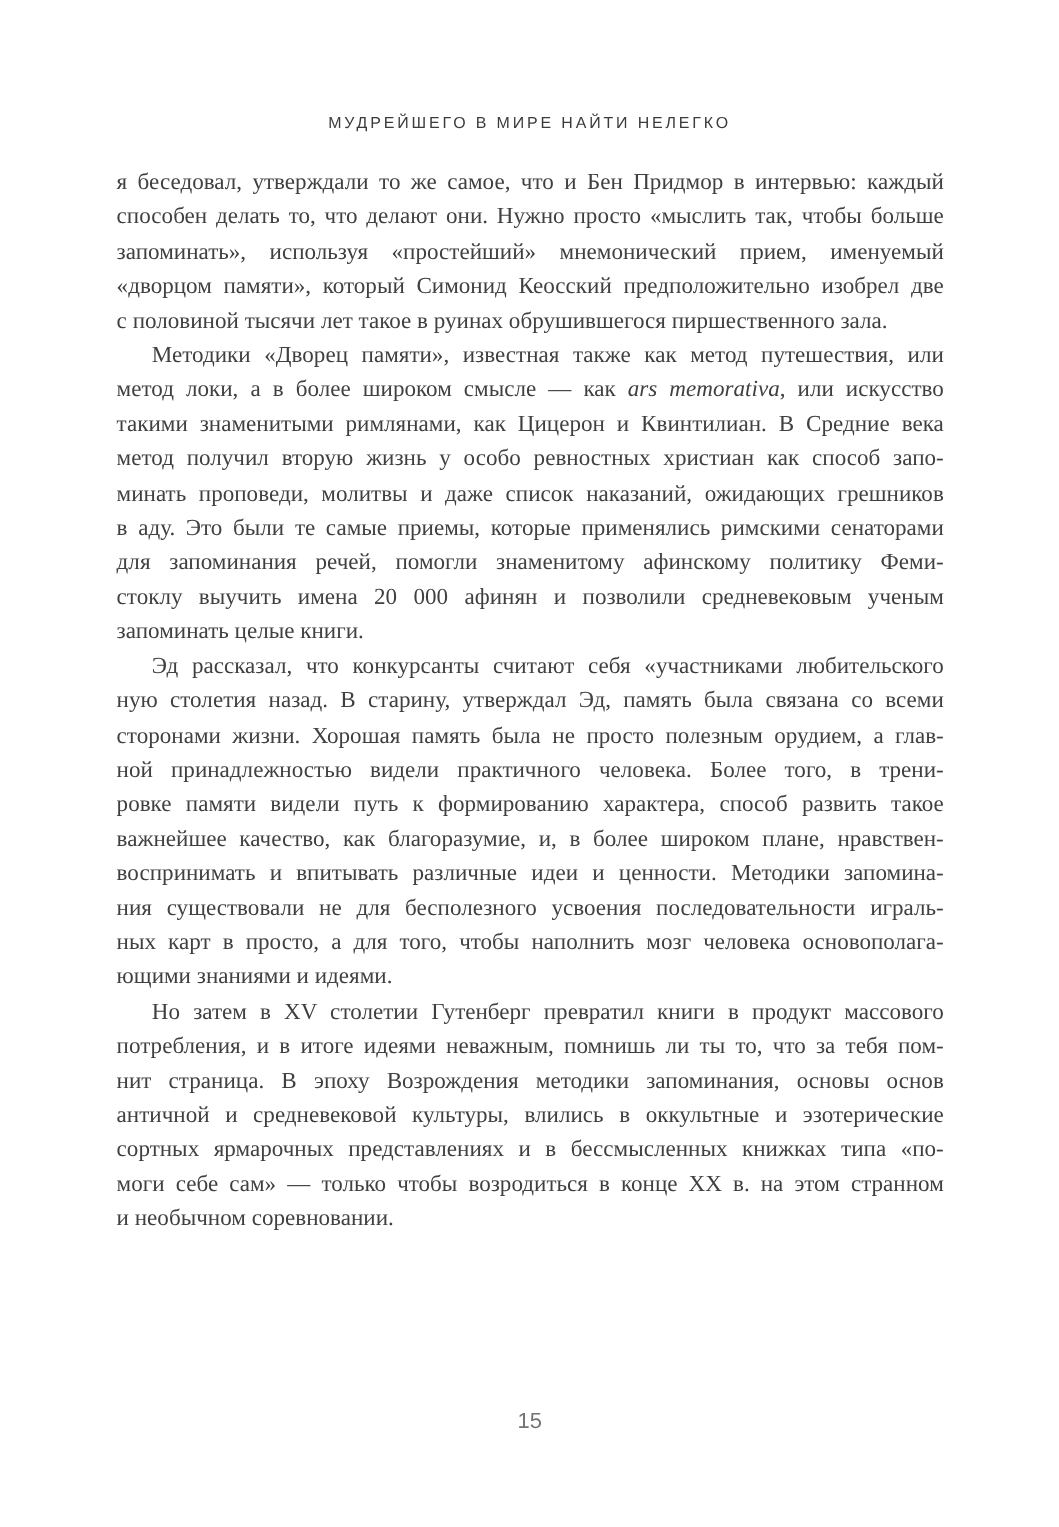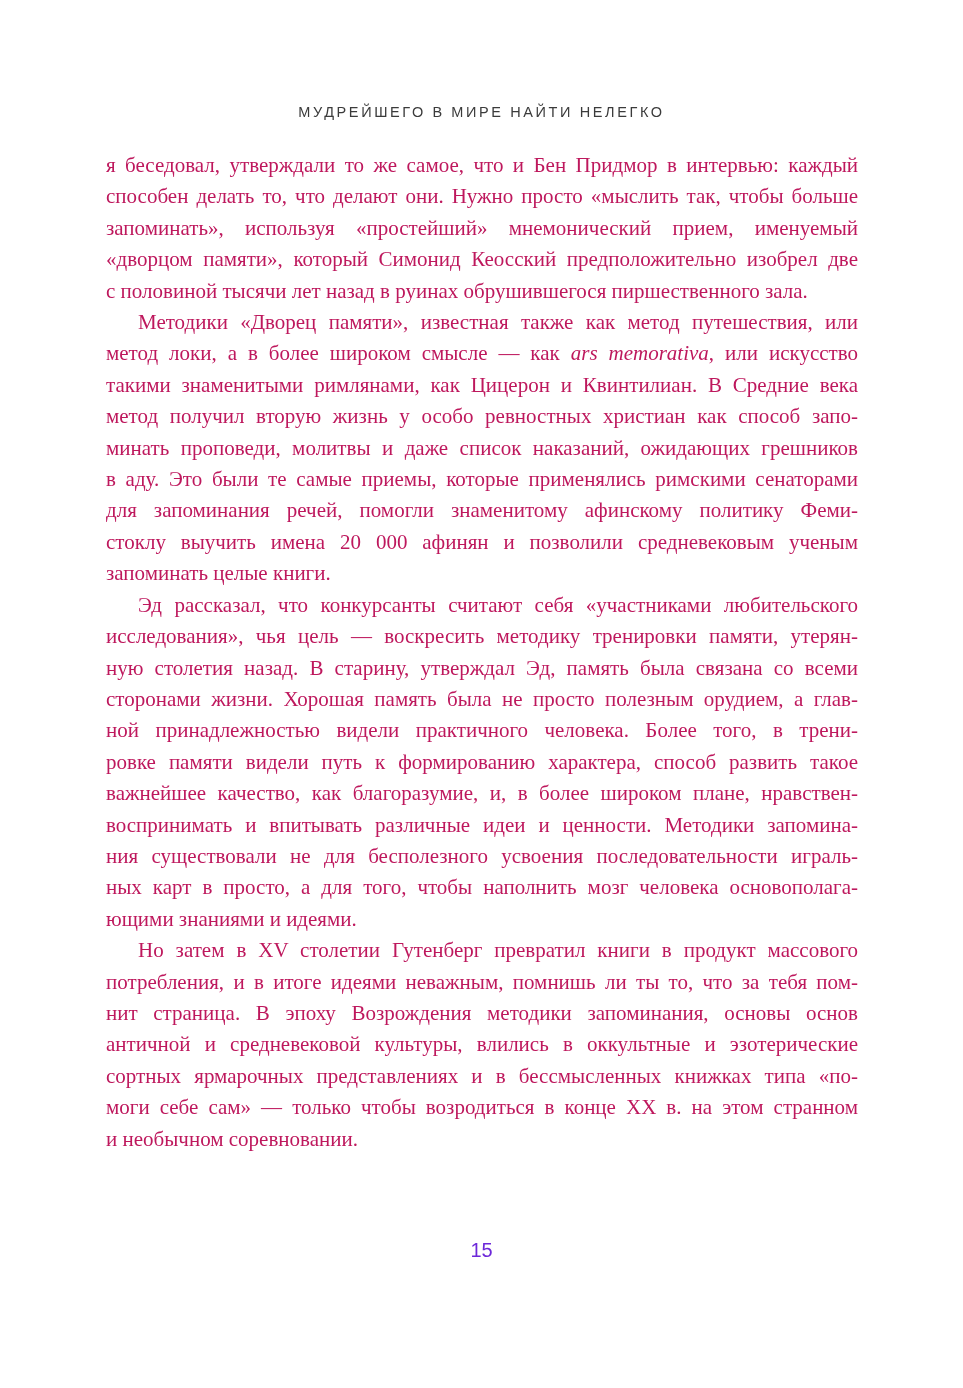--- a/index.html
+++ b/index.html
@@ -23,71 +23,70 @@
     color: #3b3b3b;
     margin-top: 16px;
   }
   .text-block {
     position: absolute;
     top: 150px;
     left: 106px;
     width: 752px;
     font-family: "Liberation Serif", "DejaVu Serif", serif;
     font-size: 21px;
-    color: #be185d;
+    color: #404040;
   }
   .paragraph { margin: 0; }
   .line {
     line-height: 31.4px;
     text-align: justify;
     text-align-last: justify;
     white-space: normal;
   }
   .line.last { text-align-last: left; }
   .line.indent { text-indent: 32px; }
   .line i { font-style: italic; }
   .page-number {
     position: absolute;
-    top: 1239px;
+    top: 1281px;
     left: 0;
     width: 100%;
     text-align: center;
     font-family: "Liberation Sans", sans-serif;
     font-size: 20px;
-    color: #6d28d9;
+    color: #737373;
   }
 </style>
 </head>
 <body>
 
 <div class="page">
   <div class="running-header">МУДРЕЙШЕГО В МИРЕ НАЙТИ НЕЛЕГКО</div>
 
   <div class="text-block">
       <div class="paragraph">
         <div class="line"><span>я беседовал, утверждали то же самое, что и Бен Придмор в интервью: каждый</span></div>
         <div class="line"><span>способен делать то, что делают они. Нужно просто «мыслить так, чтобы больше</span></div>
         <div class="line"><span>запоминать», используя «простейший» мнемонический прием, именуемый</span></div>
         <div class="line"><span>«дворцом памяти», который Симонид Кеосский предположительно изобрел две</span></div>
-        <div class="line last"><span>с половиной тысячи лет назад в руинах обрушившегося пиршественного зала.</span></div>
+        <div class="line last"><span>с половиной тысячи лет такое в руинах обрушившегося пиршественного зала.</span></div>
       </div>
       <div class="paragraph">
         <div class="line indent"><span>Методики «Дворец памяти», известная также как метод путешествия, или</span></div>
         <div class="line"><span>метод локи, а в более широком смысле — как </span><i>ars memorativa</i><span>, или искусство</span></div>
         <div class="line"><span>такими знаменитыми римлянами, как Цицерон и Квинтилиан. В Средние века</span></div>
         <div class="line"><span>метод получил вторую жизнь у особо ревностных христиан как способ запо-</span></div>
         <div class="line"><span>минать проповеди, молитвы и даже список наказаний, ожидающих грешников</span></div>
         <div class="line"><span>в аду. Это были те самые приемы, которые применялись римскими сенаторами</span></div>
         <div class="line"><span>для запоминания речей, помогли знаменитому афинскому политику Феми-</span></div>
         <div class="line"><span>стоклу выучить имена 20 000 афинян и позволили средневековым ученым</span></div>
         <div class="line last"><span>запоминать целые книги.</span></div>
       </div>
       <div class="paragraph">
         <div class="line indent"><span>Эд рассказал, что конкурсанты считают себя «участниками любительского</span></div>
-        <div class="line"><span>исследования», чья цель — воскресить методику тренировки памяти, утерян-</span></div>
         <div class="line"><span>ную столетия назад. В старину, утверждал Эд, память была связана со всеми</span></div>
         <div class="line"><span>сторонами жизни. Хорошая память была не просто полезным орудием, а глав-</span></div>
         <div class="line"><span>ной принадлежностью видели практичного человека. Более того, в трени-</span></div>
         <div class="line"><span>ровке памяти видели путь к формированию характера, способ развить такое</span></div>
         <div class="line"><span>важнейшее качество, как благоразумие, и, в более широком плане, нравствен-</span></div>
         <div class="line"><span>воспринимать и впитывать различные идеи и ценности. Методики запомина-</span></div>
         <div class="line"><span>ния существовали не для бесполезного усвоения последовательности играль-</span></div>
         <div class="line"><span>ных карт в просто, а для того, чтобы наполнить мозг человека основополага-</span></div>
         <div class="line last"><span>ющими знаниями и идеями.</span></div>
       </div>

